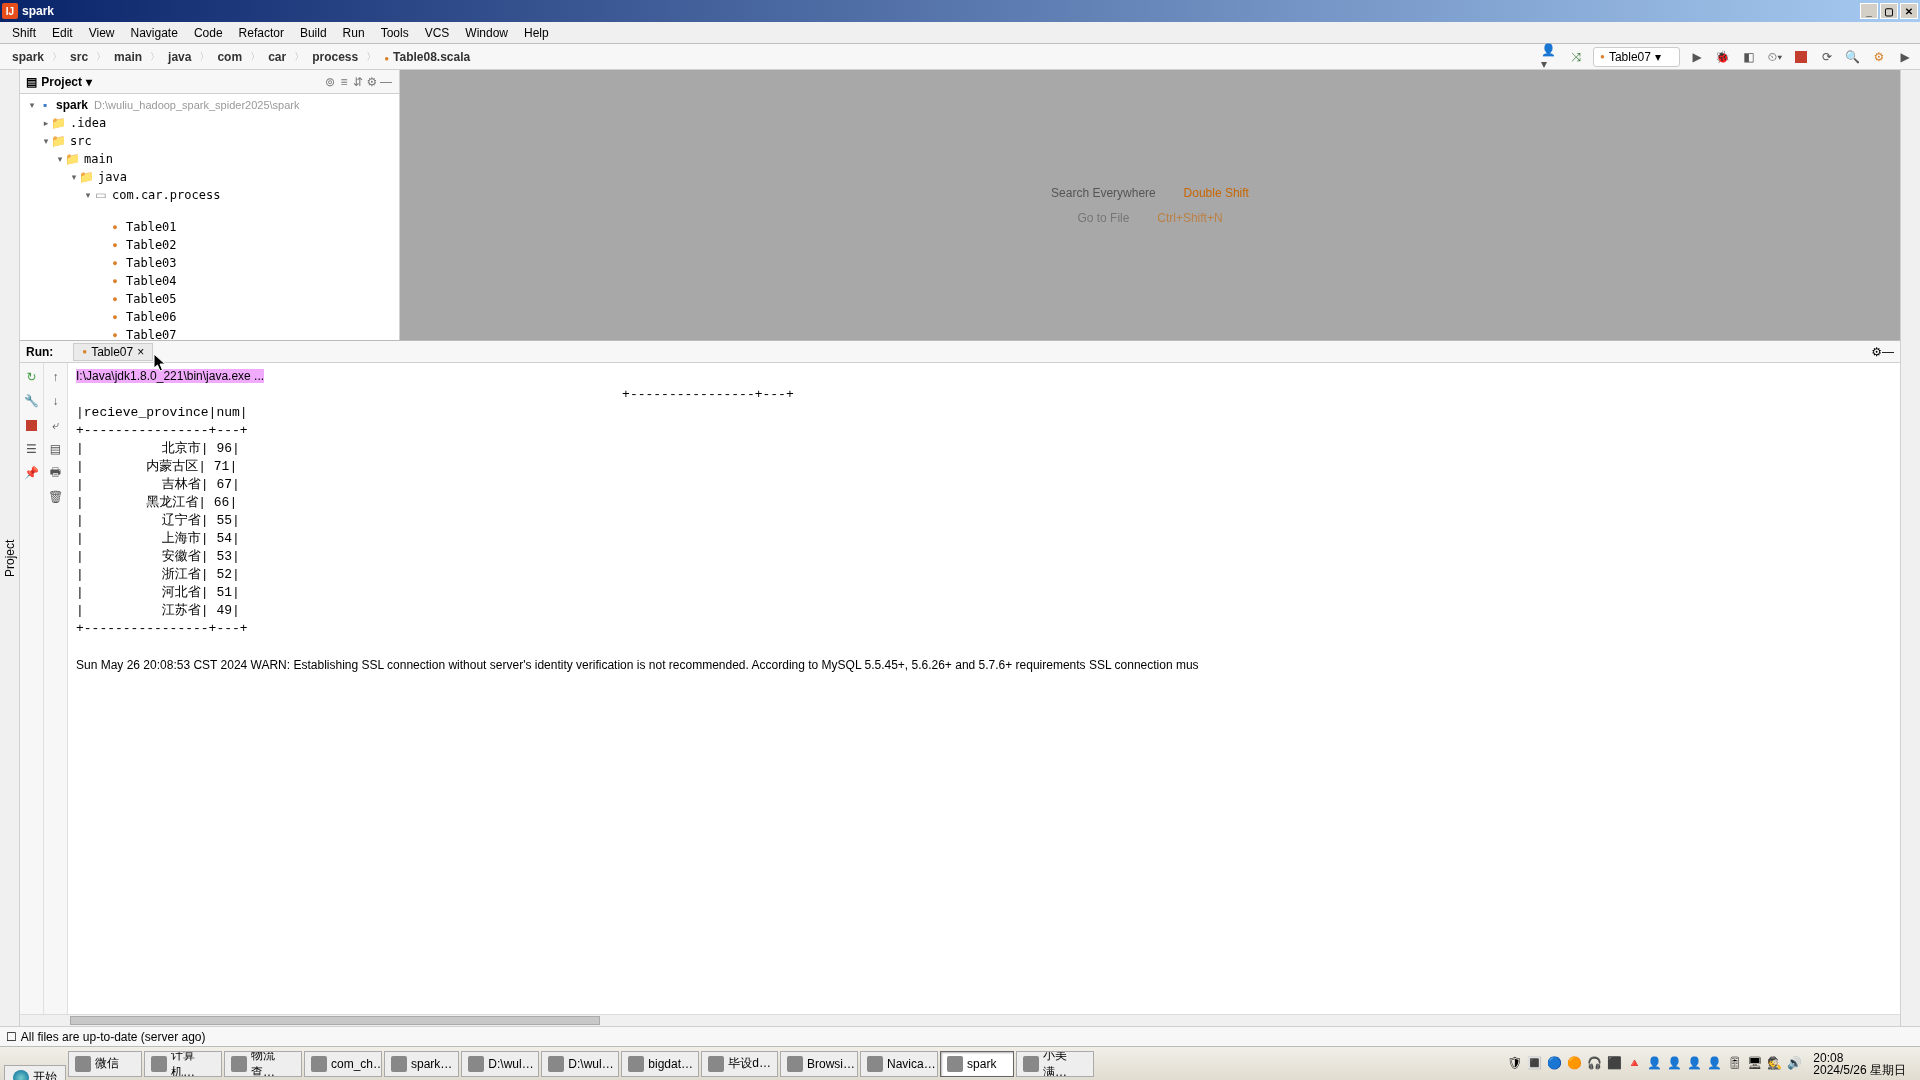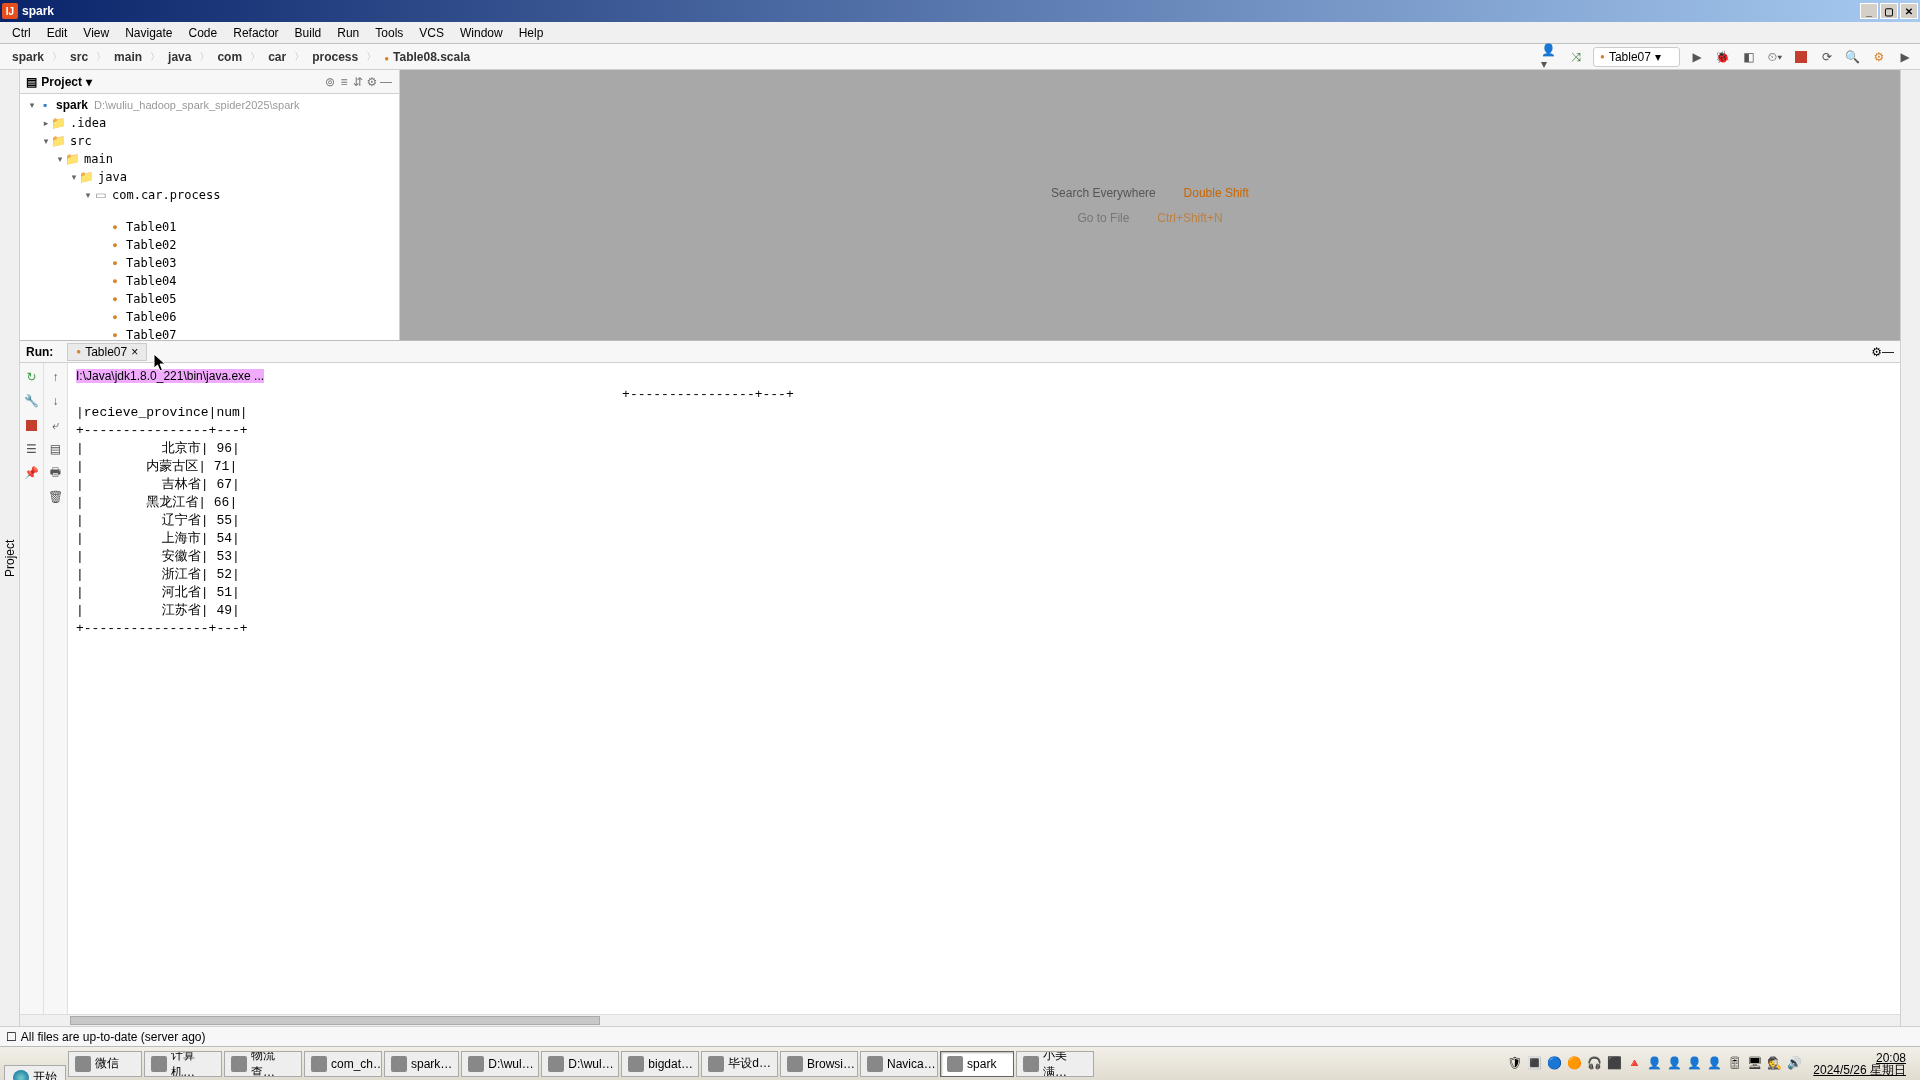--- a/index.html
+++ b/index.html
@@ -55,21 +55,21 @@
 .tree-row .label { font-family: Consolas, monospace; font-size: 12px; }
 .tree-row .hint { color: #999; margin-left: 6px; font-size: 11px; }
 
 .editor-placeholder { flex:1; background: #a8a8a8; display:flex; flex-direction:column; align-items:center; justify-content:center; gap:10px; color:#555; }
 .editor-placeholder .line { font-family: Consolas, monospace; font-size: 13px; }
 .editor-placeholder .key { color: #c96600; padding-left: 20px; }
 
 
 .run-panel { flex: 1; display: flex; flex-direction: column; border-top: 1px solid #bbb; background: #fff; }
 .run-header { height: 22px; background: #f7f7f7; border-bottom: 1px solid #d0d0d0; display: flex; align-items: center; padding: 0 6px; }
-.run-header .rlabel { font-weight: bold; margin-right: 14px; }
+.run-header .rlabel { font-weight: bold; margin-right: 20px; }
 .run-header .rtab { background: #eaeaea; border: 1px solid #ccc; padding: 1px 8px; display:flex;align-items:center;gap:4px; }
 .run-header .rtab::before { content:"●"; color:#d9822b; font-size:8px; }
 .run-header .spacer { flex:1; }
 .run-body { flex:1; display: flex; overflow: hidden; }
 .run-gutter { width: 24px; background: #f7f7f7; border-right: 1px solid #e0e0e0; display:flex; flex-direction:column; align-items:center; gap:8px; padding-top:6px; }
 .run-gutter2 { width: 24px; background: #f7f7f7; border-right: 1px solid #e0e0e0; display:flex; flex-direction:column; align-items:center; gap:8px; padding-top:6px; }
 .run-gutter .gico, .run-gutter2 .gico { width:16px;height:16px; display:flex;align-items:center;justify-content:center; color:#555; font-size:12px; }
 .console { flex:1; overflow: auto; padding: 4px 8px; font-family: Consolas, "Courier New", monospace; font-size: 13px; line-height: 18px; white-space: pre; color: #000; }
 .console .cmd { background: #f0abfc; }
 .console .warn { color: #000; }
@@ -86,37 +86,37 @@
 .statusline .spacer { flex:1; }
 
 
 .taskbar { position: absolute; bottom:0; left:0; right:0; height: 34px; background: linear-gradient(to bottom, #f2efe8, #e0dcd0); border-top: 1px solid #bbb; display:flex; align-items:center; padding: 0 4px; gap: 2px; }
 .taskbar .start { height: 26px; padding: 0 8px; background: #eee; border: 1px solid #aaa; display:flex;align-items:center;gap:4px;margin-top:28px; }
 .taskbar .tbtn { height: 26px; min-width: 74px; max-width: 78px; padding: 0 6px; background: #eee; border: 1px solid #aaa; display:flex;align-items:center;gap:4px; overflow:hidden; font-size:11px; }
 .taskbar .tbtn.active { background: #fff; border-color: #666; box-shadow: inset 1px 1px 2px rgba(0,0,0,.3); }
 .taskbar .tico { width:16px;height:16px; background:#888; border-radius:2px; flex-shrink:0; }
 .taskbar .tray { display:flex; align-items:center; gap:4px; margin-left:auto; padding:0 4px; }
 .taskbar .tray .trico { width:16px; height:16px; }
-.taskbar .clock { text-align:right; font-size:11px; line-height:12px; padding: 0 6px; text-decoration: underline; }
+.taskbar .clock { text-align:left; font-size:11px; line-height:12px; padding: 0 6px; }
 
 .cursor { position:absolute; left:153px; top:353px; width:14px; height:20px; pointer-events:none; z-index:9999; }
 </style>
 </head>
 <body>
 
 <div class="titlebar">
   <div class="app-icon">IJ</div>
   <div class="title">spark</div>
   <div class="winbtn">_</div>
   <div class="winbtn">▢</div>
   <div class="winbtn">✕</div>
 </div>
 
 <div class="menubar">
-  <span>Ctrl</span>
+  <span>Shift</span>
   <span>Edit</span>
   <span>View</span>
   <span>Navigate</span>
   <span>Code</span>
   <span>Refactor</span>
   <span>Build</span>
   <span>Run</span>
   <span>Tools</span>
   <span>VCS</span>
   <span>Window</span>
@@ -293,20 +293,21 @@
 |          吉林省| 67|
 |        黑龙江省| 66|
 |          辽宁省| 55|
 |          上海市| 54|
 |          安徽省| 53|
 |          浙江省| 52|
 |          河北省| 51|
 |          江苏省| 49|
 +----------------+---+
 
+<span class="warn">Sun May 26 20:08:53 CST 2024 WARN: Establishing SSL connection without server's identity verification is not recommended. According to MySQL 5.5.45+, 5.6.26+ and 5.7.6+ requirements SSL connection mus</span>
 </div>
       </div>
       <div class="hscroll">
           <div class="thumb"></div>
         </div>
     </div>
 
     <div class="bottom-tabs">
       <span class="btab active">
           <span class="bico" style="color:#419b45">▶</span>

